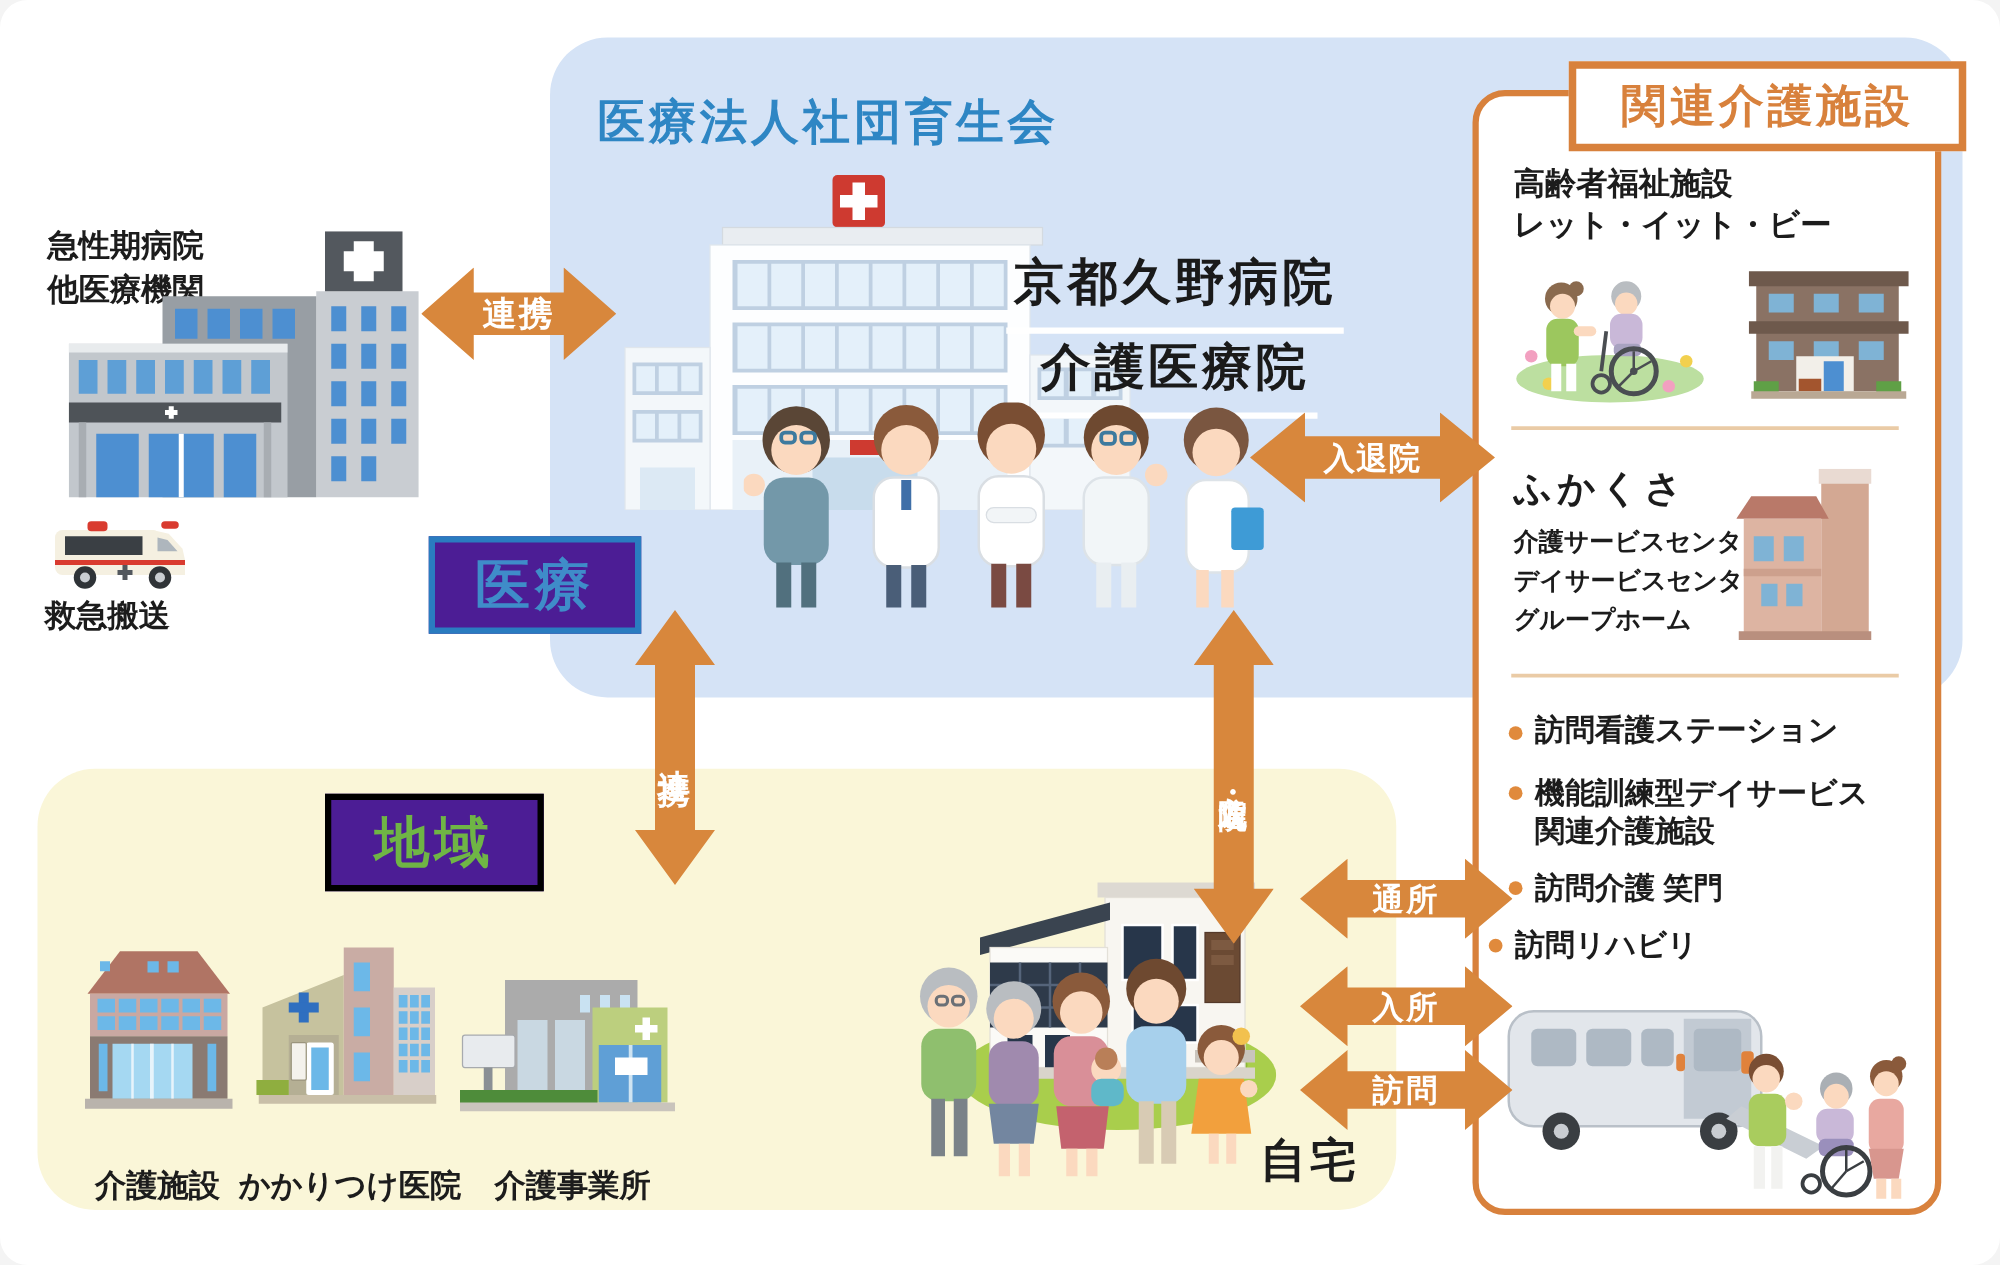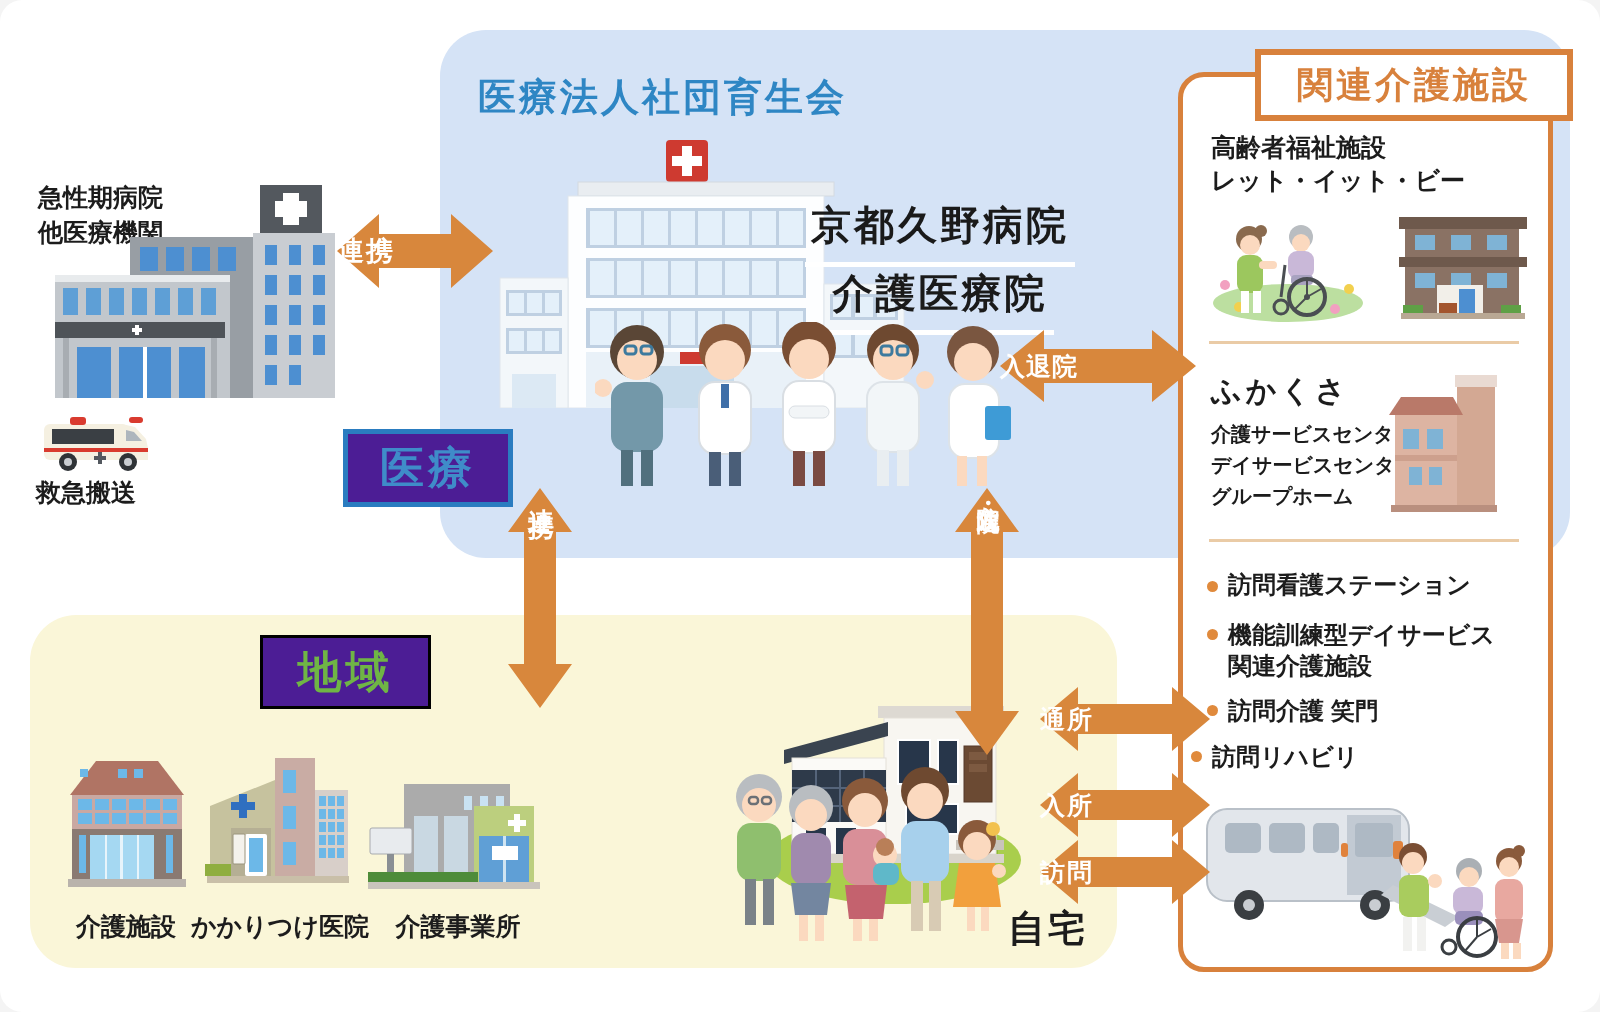--- a/index.html
+++ b/index.html
@@ -8,32 +8,32 @@
   .abs{position:absolute;}
   .jp{font-weight:bold;color:#1c1c1c;}
   .region{border-radius:46px;}
   .blue-bg{background:#d5e3f6;}
   .yellow-bg{background:#faf6d8;}
   .corp-title{font-size:38px;font-weight:bold;color:#2e86c4;letter-spacing:3px;}
   .hosp-name{font-size:40px;font-weight:bold;color:#1a1a1a;letter-spacing:3px;text-align:center;}
   .hosp-name span{display:inline-block;border-bottom:5px solid #ffffff;padding:0 6px 9px;}
   .tag-box{background:#4c1d95;display:flex;align-items:center;justify-content:center;z-index:6;}
   .tag-medical{border:5px solid #2a7cc0;color:#3f8cc9;font-size:44px;font-weight:bold;letter-spacing:4px;}
-  .tag-region{border:3px solid #000000;color:#6fb545;font-size:44px;font-weight:bold;letter-spacing:4px;}
+  .tag-region{border:5px solid #000000;color:#6fb545;font-size:44px;font-weight:bold;letter-spacing:4px;}
   .panel{background:#ffffff;border:5px solid #d8813c;border-radius:26px;z-index:3;}
   .panel-title{background:#ffffff;border:6px solid #d8813c;color:#d8813c;font-size:36px;font-weight:bold;
     display:flex;align-items:center;justify-content:center;letter-spacing:3px;z-index:7;}
   .divider{height:3px;background:#eacba6;z-index:4;}
   .arrow-layer{z-index:5;}
-  .arrow-text{display:flex;align-items:center;color:#ffffff;font-weight:bold;z-index:6;font-family:Liberation Mono, monospace;}
+  .arrow-text{display:flex;align-items:center;justify-content:center;color:#ffffff;font-weight:bold;z-index:6;}
   .v-text{writing-mode:vertical-rl;text-orientation:upright;letter-spacing:3px;}
   .bullet-row{display:flex;align-items:flex-start;}
   .bullet-dot{width:11px;height:11px;border-radius:50%;background:#e08a3c;margin:10px 10px 0 0;flex:0 0 auto;}
   .bullet-text{font-size:24px;font-weight:bold;color:#1c1c1c;line-height:31px;}
-  .small-label{font-size:25px;font-weight:bold;color:#1c1c1c;text-align:center;}
+  .small-label{font-size:25px;font-weight:bold;color:#1c1c1c;text-align:center;margin-top:22px;}
   svg{display:block;}
 </style>
 </head>
 <body>
 
 <div class="canvas">
 
   <div class="abs region blue-bg" style="left:440px;top:30px;width:1130px;height:528px;"></div>
   <div class="abs region yellow-bg" style="left:30px;top:615px;width:1087px;height:353px;"></div>
 

